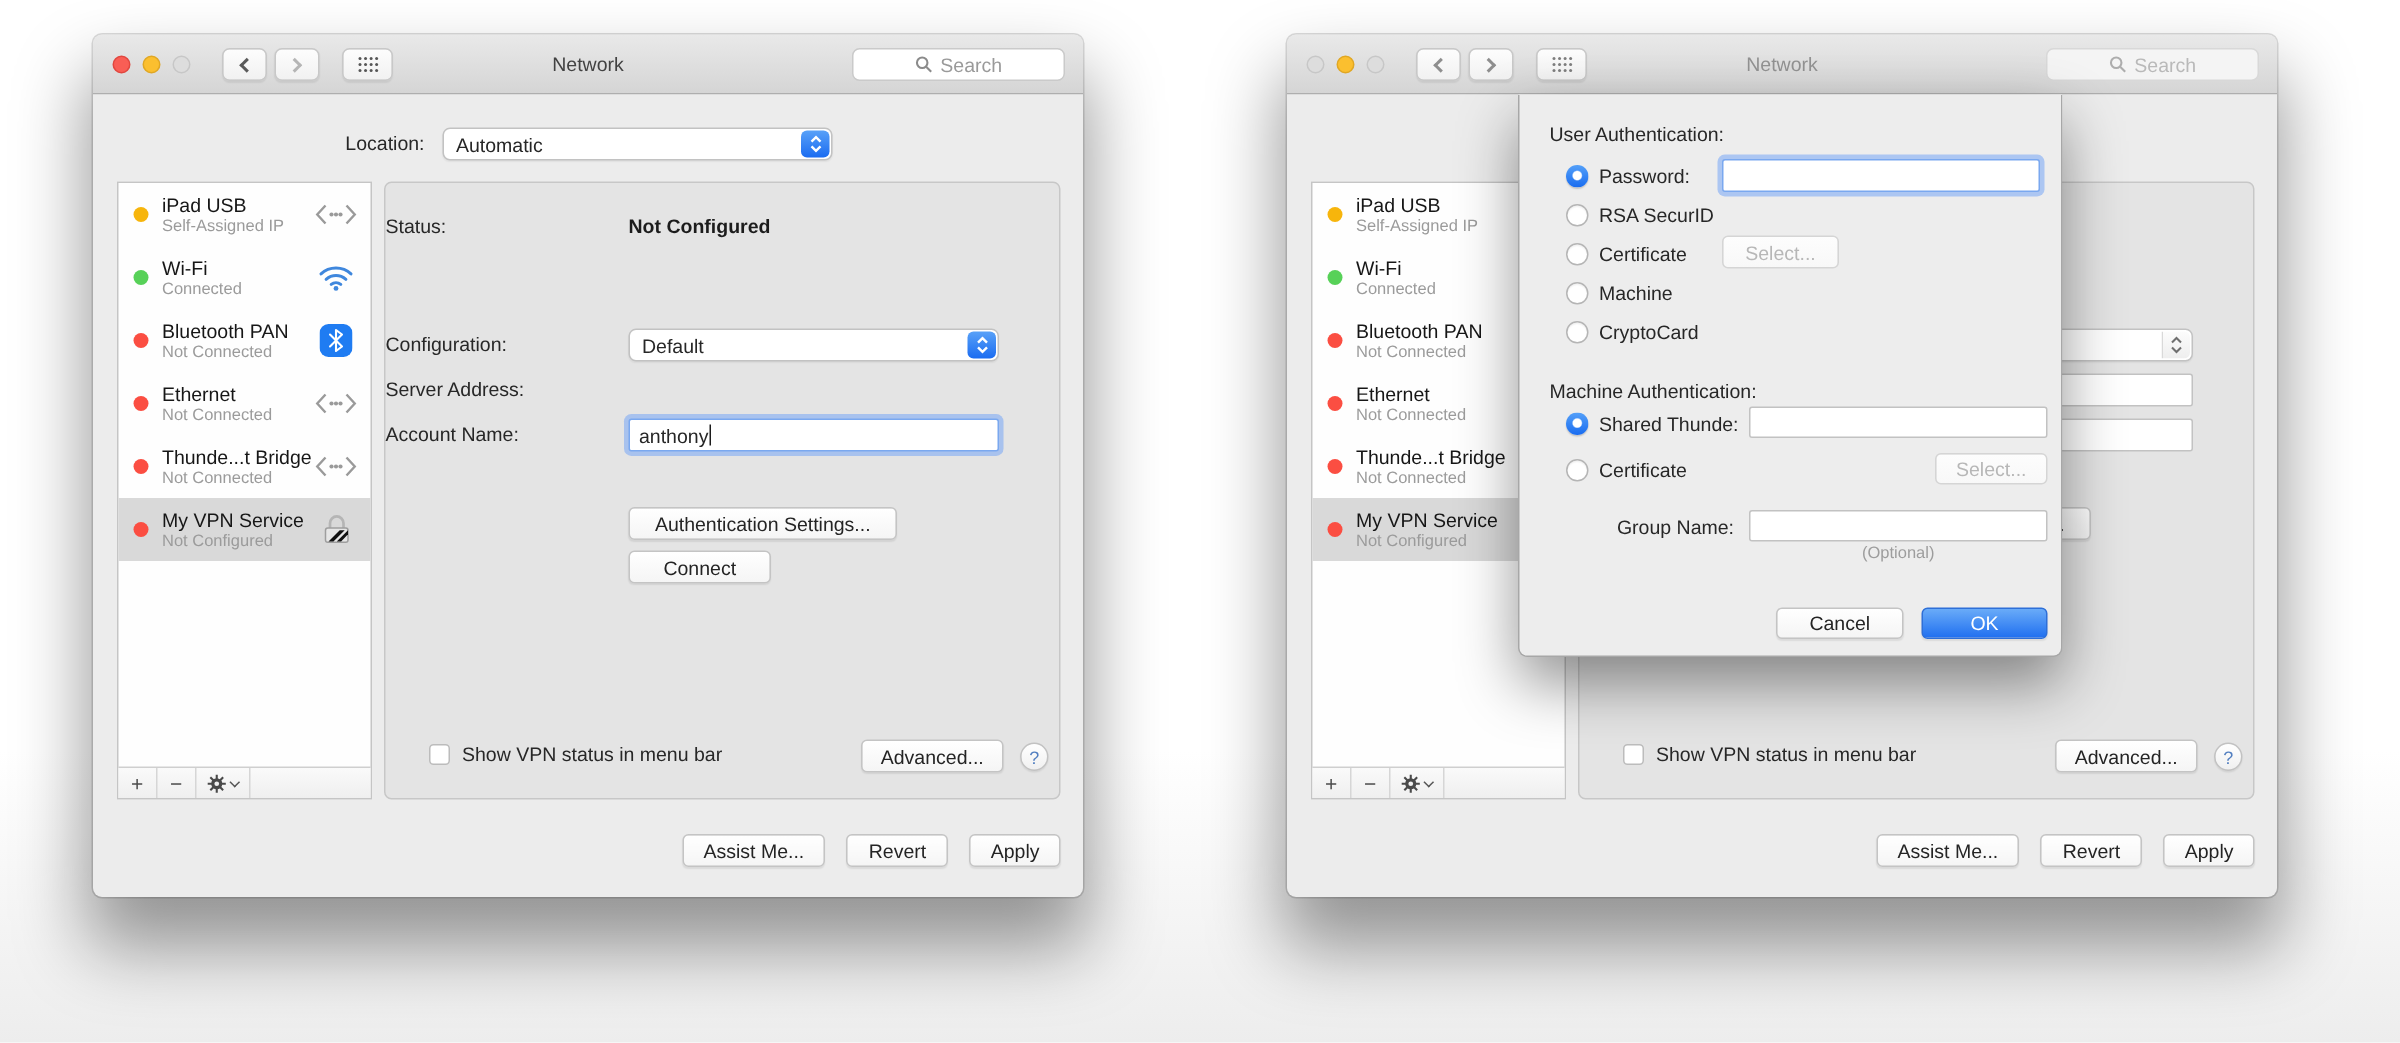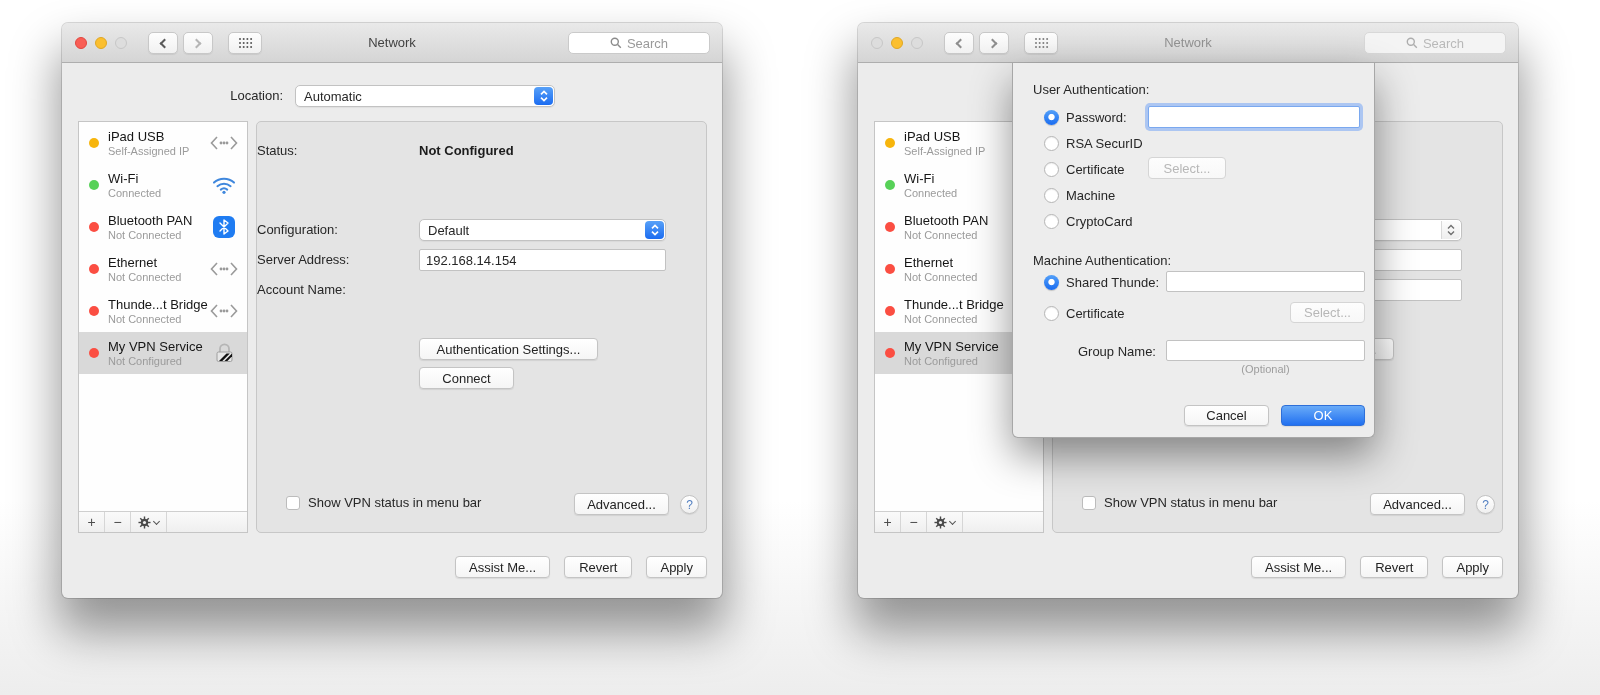--- a/index.html
+++ b/index.html
@@ -314,25 +314,26 @@
         <span class="stepper">
           <svg width="8" height="12" viewBox="0 0 8 12">
               <path d="M1 4.4 L4 1.4 L7 4.4" fill="none" stroke="#fff" stroke-width="1.6"></path>
               <path d="M1 7.6 L4 10.6 L7 7.6" fill="none" stroke="#fff" stroke-width="1.6"></path>
             </svg>
         </span>
       </div>
     </div>
 
     <span class="plabel" style="top:130px;">Server Address:</span>
-    <div class="pfield field" style="top:127px;">
-      <span>192.168.14.154</span>
-    </div>
 
     <span class="plabel" style="top:160px;">Account Name:</span>
+    <div class="pfield field focus" style="top:157px;">
+      <span>anthony</span>
+        <span class="caret"></span>
+    </div>
 
     <div class="btn" style="position:absolute; left:162px; top:216px; width:179px;">Authentication Settings...</div>
     <div class="btn" style="position:absolute; left:162px; top:245px; width:95px;">Connect</div>
 
     <div class="chkrow">
       <span class="chk"></span>
       <span>Show VPN status in menu bar</span>
     </div>
     <div class="btn" style="position:absolute; left:317px; top:371px; width:95px;">Advanced...</div>
     <div class="helpbtn">?</div>

